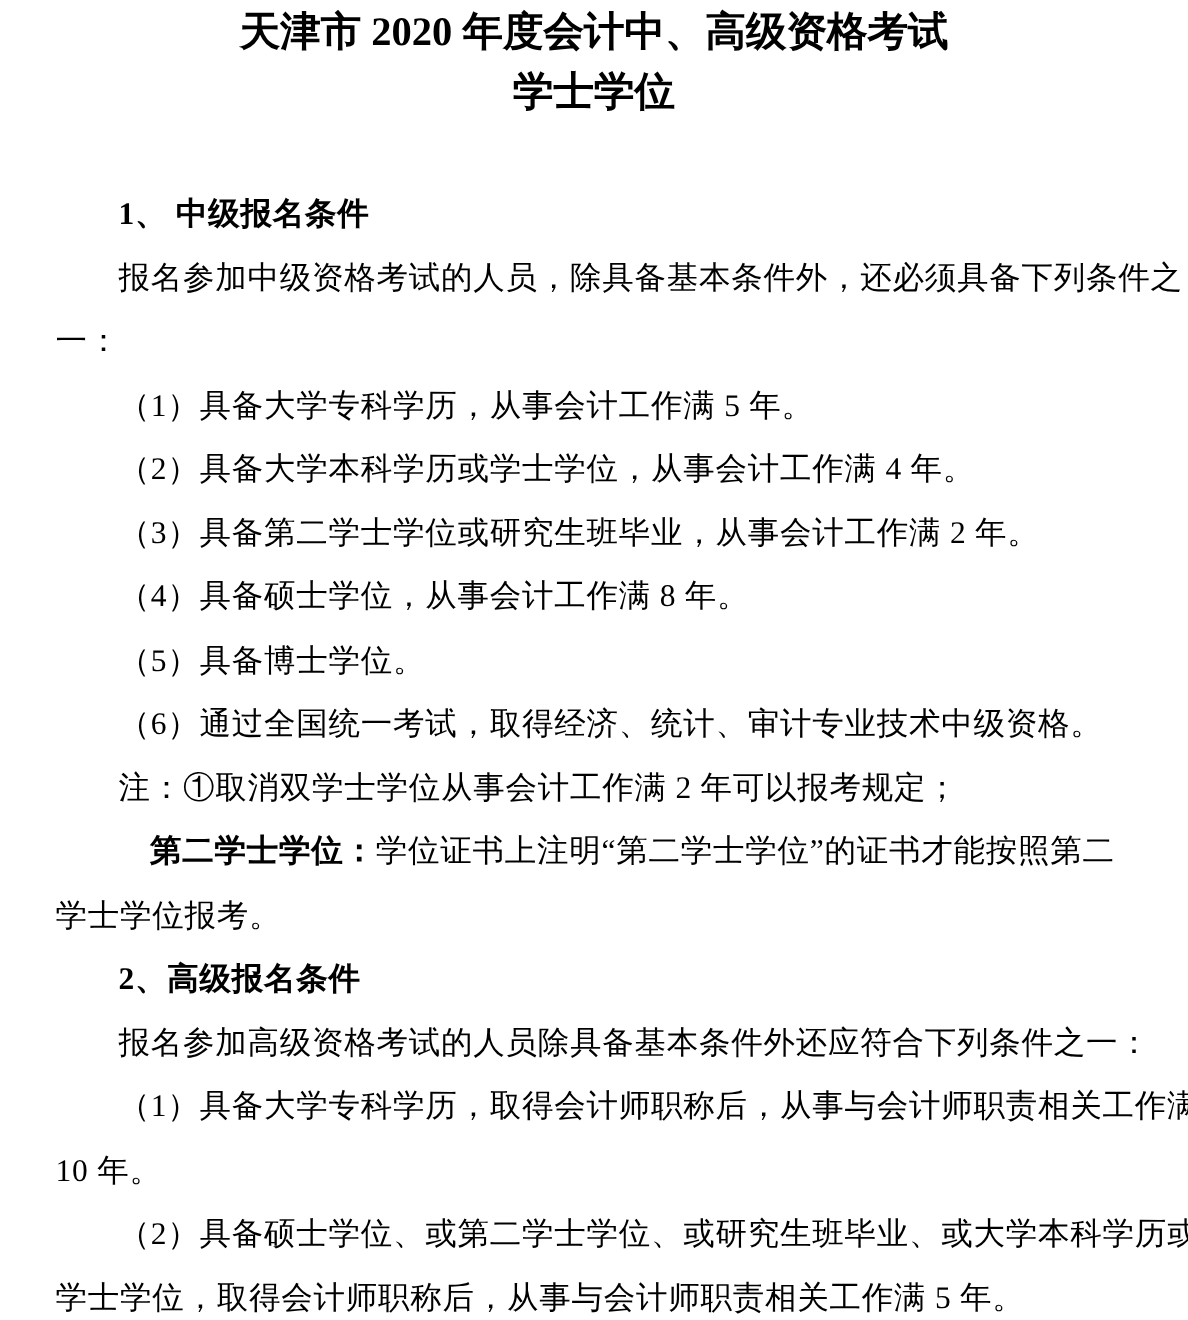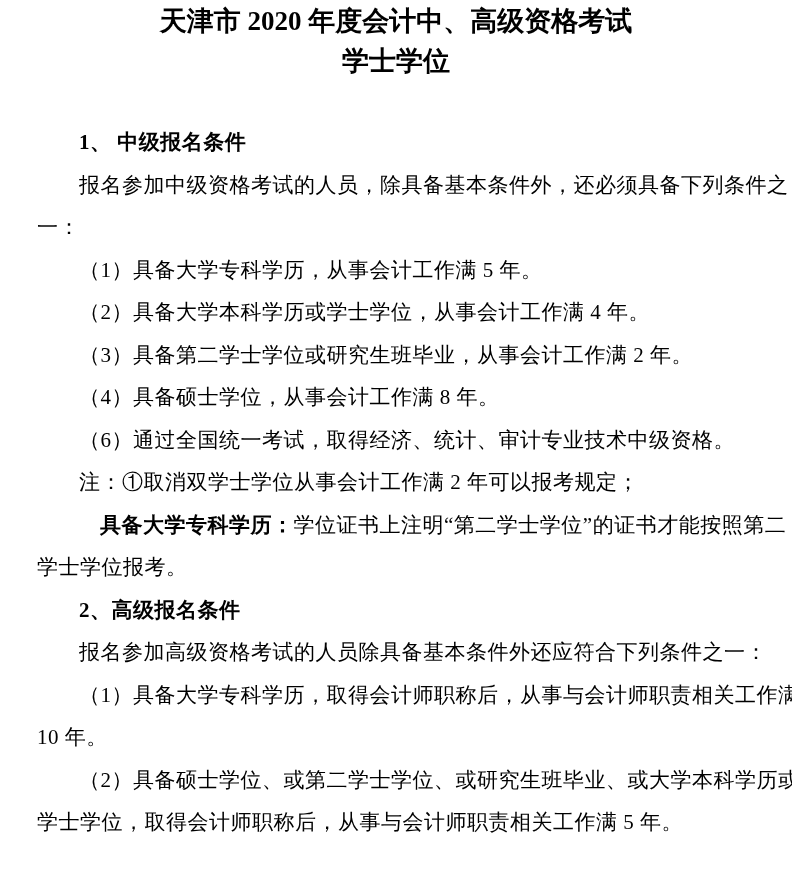--- a/index.html
+++ b/index.html
@@ -53,24 +53,25 @@
   </h1>
 
   <div class="content">
     <div class="line heading indent2">1、 中级报名条件</div>
     <div class="line indent2">报名参加中级资格考试的人员，除具备基本条件外，还必须具备下列条件之</div>
     <div class="line">一：</div>
     <div class="line indent2">（1）具备大学专科学历，从事会计工作满 5 年。</div>
     <div class="line indent2">（2）具备大学本科学历或学士学位，从事会计工作满 4 年。</div>
     <div class="line indent2">（3）具备第二学士学位或研究生班毕业，从事会计工作满 2 年。</div>
     <div class="line indent2">（4）具备硕士学位，从事会计工作满 8 年。</div>
+    <div class="line indent2">（5）具备博士学位。</div>
     <div class="line indent2">（6）通过全国统一考试，取得经济、统计、审计专业技术中级资格。</div>
     <div class="line indent2">注：①取消双学士学位从事会计工作满 2 年可以报考规定；</div>
     <div class="line indent3">
-      <span class="bold">具备大学专科学历：</span><span>学位证书上注明“第二学士学位”的证书才能按照第二</span>
+      <span class="bold">第二学士学位：</span><span>学位证书上注明“第二学士学位”的证书才能按照第二</span>
     </div>
     <div class="line">学士学位报考。</div>
     <div class="line heading indent2">2、高级报名条件</div>
     <div class="line indent2">报名参加高级资格考试的人员除具备基本条件外还应符合下列条件之一：</div>
     <div class="line indent2">（1）具备大学专科学历，取得会计师职称后，从事与会计师职责相关工作满</div>
     <div class="line">10 年。</div>
     <div class="line indent2">（2）具备硕士学位、或第二学士学位、或研究生班毕业、或大学本科学历或</div>
     <div class="line">学士学位，取得会计师职称后，从事与会计师职责相关工作满 5 年。</div>
   </div>
 

